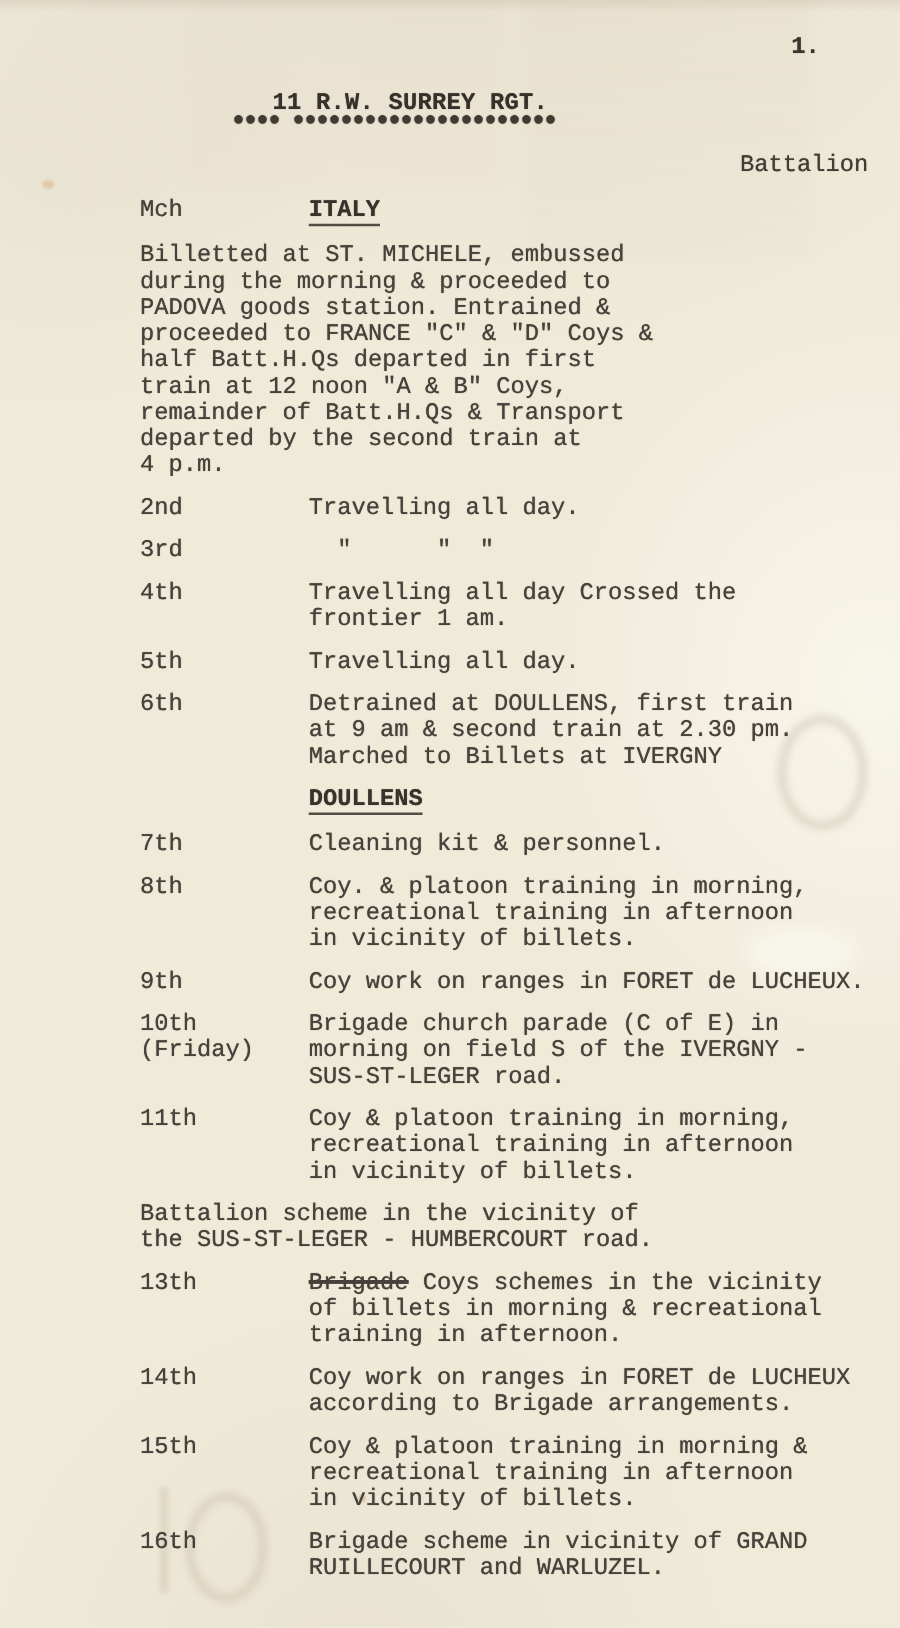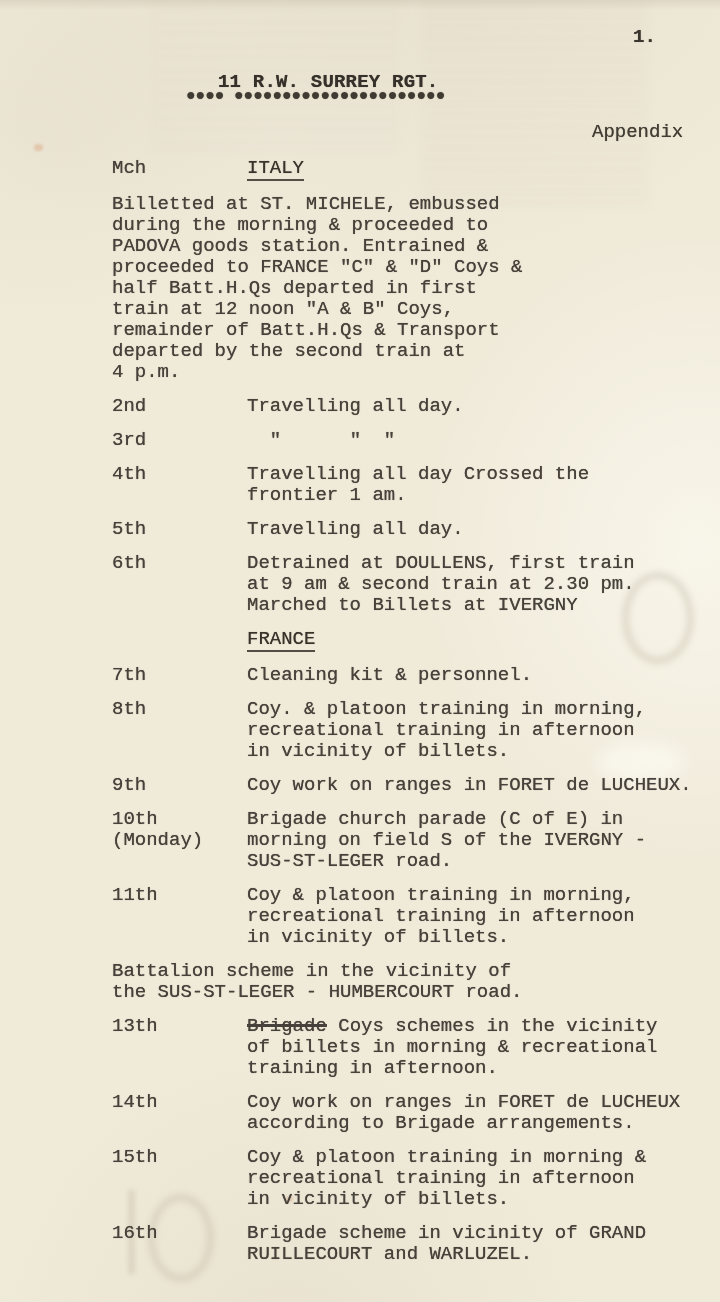--- a/index.html
+++ b/index.html
@@ -80,21 +80,21 @@
     width: 135px;
     flex: 0 0 135px;
     white-space: pre-wrap;
   }
   .text {
     width: 465px;
     white-space: pre-wrap;
   }
   .heading {
     display: inline-block;
-    font-weight: normal;
+    font-weight: bold;
     color: #37322a;
     border-bottom: 2px solid rgba(55,50,42,0.85);
     padding-bottom: 0px;
   }
   .strike {
     text-decoration: line-through;
     text-decoration-thickness: 2.5px;
     text-align: right;
   }
   
@@ -161,21 +161,21 @@
   <div class="artifact ghost-ring-right"></div>
   <div class="artifact ghost-ring-left"></div>
   <div class="artifact ghost-bar-left"></div>
   <div class="artifact stain-1"></div>
   <div class="artifact stain-2"></div>
   <div class="artifact stain-3"></div>
 
   <div class="ink page-number">1.</div>
   <div class="ink title">11 R.W. SURREY RGT.</div>
   <div class="title-underline">●●●● ●●●●●●●●●●●●●●●●●●●●●●</div>
-  <div class="ink appendix">Appendix</div>
+  <div class="ink appendix">Battalion</div>
 
   <div class="diary">
 
     <div class="row">
       <div class="ink date">Mch</div>
       <div class="ink text"><span class="heading">ITALY</span></div>
     </div>
 
     <div class="row">
       <div class="ink text">Billetted at ST. MICHELE, embussed
@@ -213,21 +213,21 @@
 
     <div class="row">
       <div class="ink date">6th</div>
       <div class="ink text">Detrained at DOULLENS, first train
 at 9 am &amp; second train at 2.30 pm.
 Marched to Billets at IVERGNY</div>
     </div>
 
     <div class="row">
       <div class="ink date"></div>
-      <div class="ink text"><span class="heading">FRANCE</span></div>
+      <div class="ink text"><span class="heading">DOULLENS</span></div>
     </div>
 
     <div class="row">
       <div class="ink date">7th</div>
       <div class="ink text">Cleaning kit &amp; personnel.</div>
     </div>
 
     <div class="row">
       <div class="ink date">8th</div>
       <div class="ink text">Coy. &amp; platoon training in morning,
@@ -235,21 +235,21 @@
 in vicinity of billets.</div>
     </div>
 
     <div class="row">
       <div class="ink date">9th</div>
       <div class="ink text">Coy work on ranges in FORET de LUCHEUX.</div>
     </div>
 
     <div class="row">
       <div class="ink date">10th
-(Monday)</div>
+(Friday)</div>
       <div class="ink text">Brigade church parade (C of E) in
 morning on field S of the IVERGNY -
 SUS-ST-LEGER road.</div>
     </div>
 
     <div class="row">
       <div class="ink date">11th</div>
       <div class="ink text">Coy &amp; platoon training in morning,
 recreational training in afternoon
 in vicinity of billets.</div>

